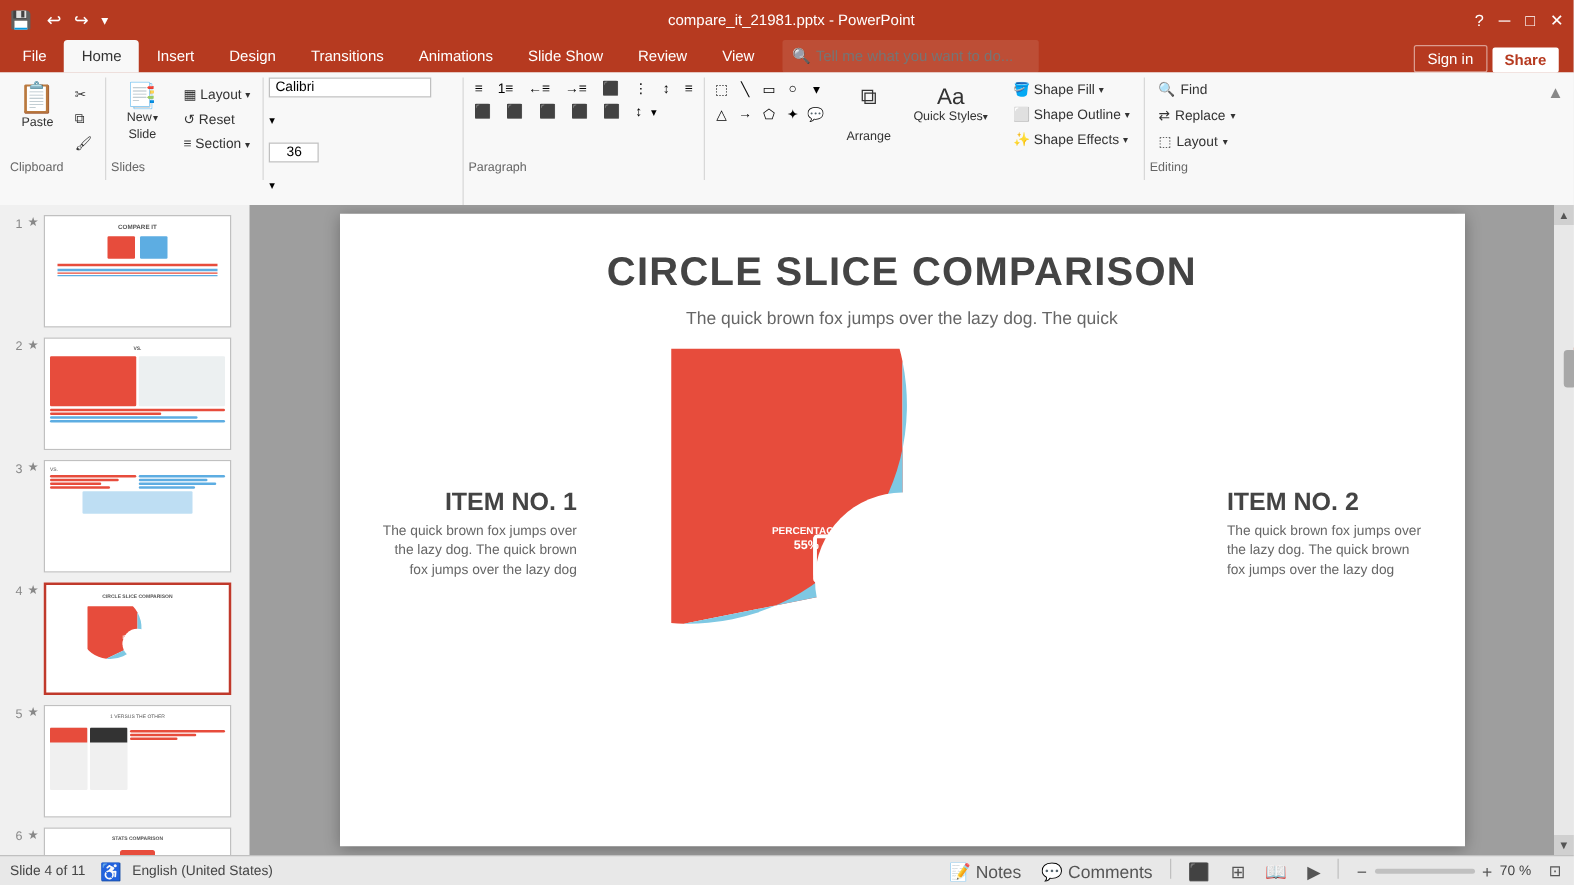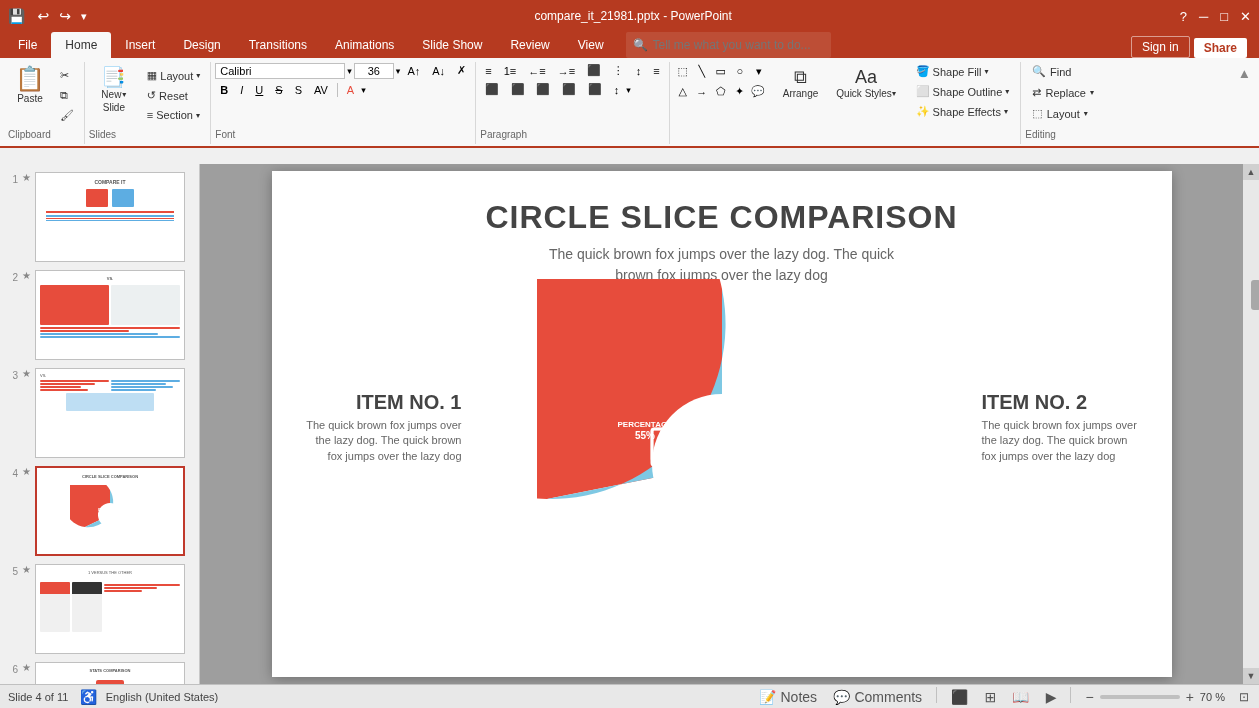--- a/index.html
+++ b/index.html
@@ -344,21 +344,21 @@
           <span>Section</span>
           <span style="font-size:8px;">▾</span>
         </div>
       </div>
     </div>
     <div class="rg-label">Slides</div>
   </div>
 
   <div class="rg">
     <div class="rg-top" style="flex-direction:column;gap:2px;">
-      <div style="display:flex;align-items:center;gap:2px;">
+      <div style="display:flex;align-items:flex-start;gap:13px;flex-direction:column;">
         <input type="text" class="font-box" value="Calibri" style="">
         <span style="cursor:pointer;font-size:9px;">▾</span>
         <input type="text" class="size-box" value="36" style="">
         <span style="cursor:pointer;font-size:9px;">▾</span>
         <button class="fmt-btn">A↑</button>
         <button class="fmt-btn">A↓</button>
         <button class="fmt-btn">✗</button>
       </div>
       <div class="format-row">
         <button class="fmt-btn bold">B</button>
@@ -414,21 +414,21 @@
           <button class="dt-btn">△</button>
           <button class="dt-btn">→</button>
           <button class="dt-btn">⬠</button>
           <button class="dt-btn">✦</button>
           <button class="dt-btn">💬</button>
         </div>
       </div>
       <div style="margin-left:4px;display:flex;flex-direction:column;gap:1px;">
         <div class="arrange-btn">
           <div style="font-size:18px;">⧉</div>
-          <div style="font-size:10px;">Arrange</div>
+          <div style="font-size:10px;margin-top:16px;">Arrange</div>
         </div>
       </div>
       <div class="shape-right">
         <div class="rb-large" style="min-width:44px;">
           <div style="font-size:18px;">Aa</div>
           <div style="font-size:10px;display:flex;align-items:center;">
             <span>Quick
 Styles</span>
             <span style="font-size:8px;">▾</span>
           </div>
@@ -614,21 +614,20 @@
 
   </div>
 
   <div id="canvas-area">
     <div id="slide-canvas">
 
       <div class="slide-title">CIRCLE SLICE COMPARISON</div>
 
       <div class="slide-subtitle">
         <div>The quick brown fox jumps over the lazy dog. The quick</div>
-        <div>brown fox jumps over the lazy dog</div>
       </div>
 
       <div class="item1-label">
         <div class="item-title">ITEM NO. 1</div>
         <div class="item-desc">
           The quick brown fox jumps over<br>the lazy dog. The quick brown<br>fox jumps over the lazy dog
         </div>
       </div>
 
       <div class="item2-label">

